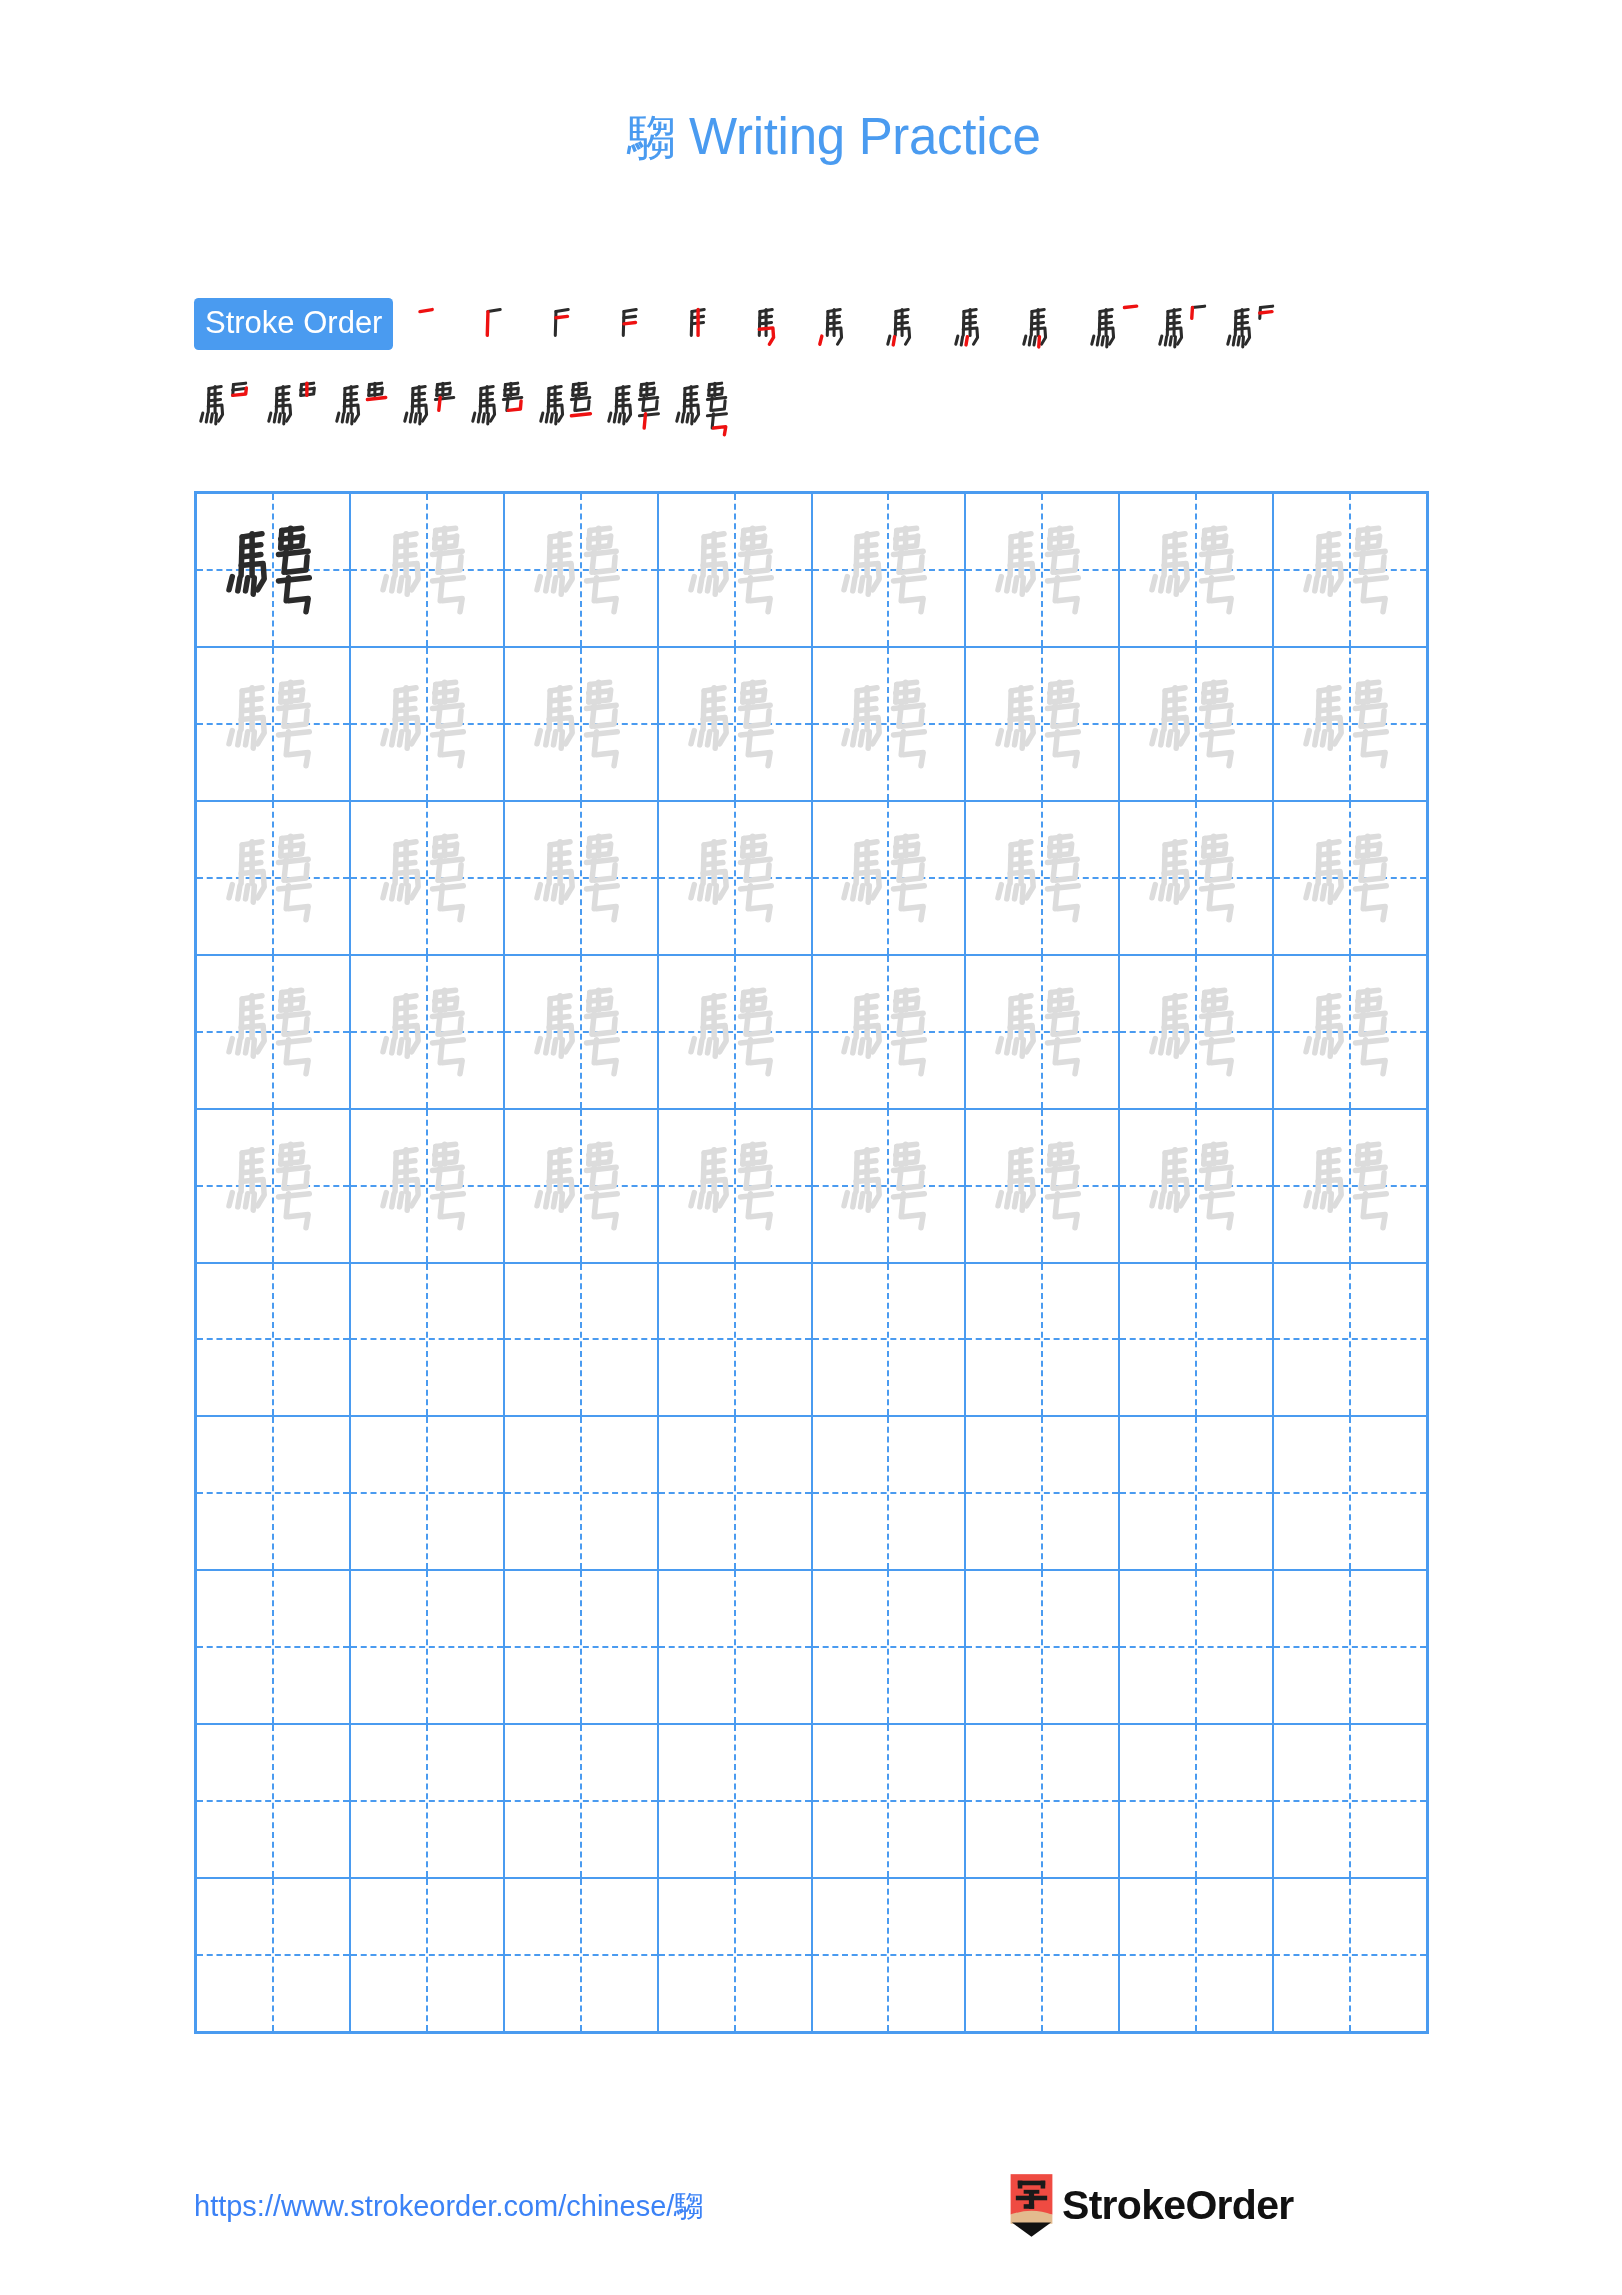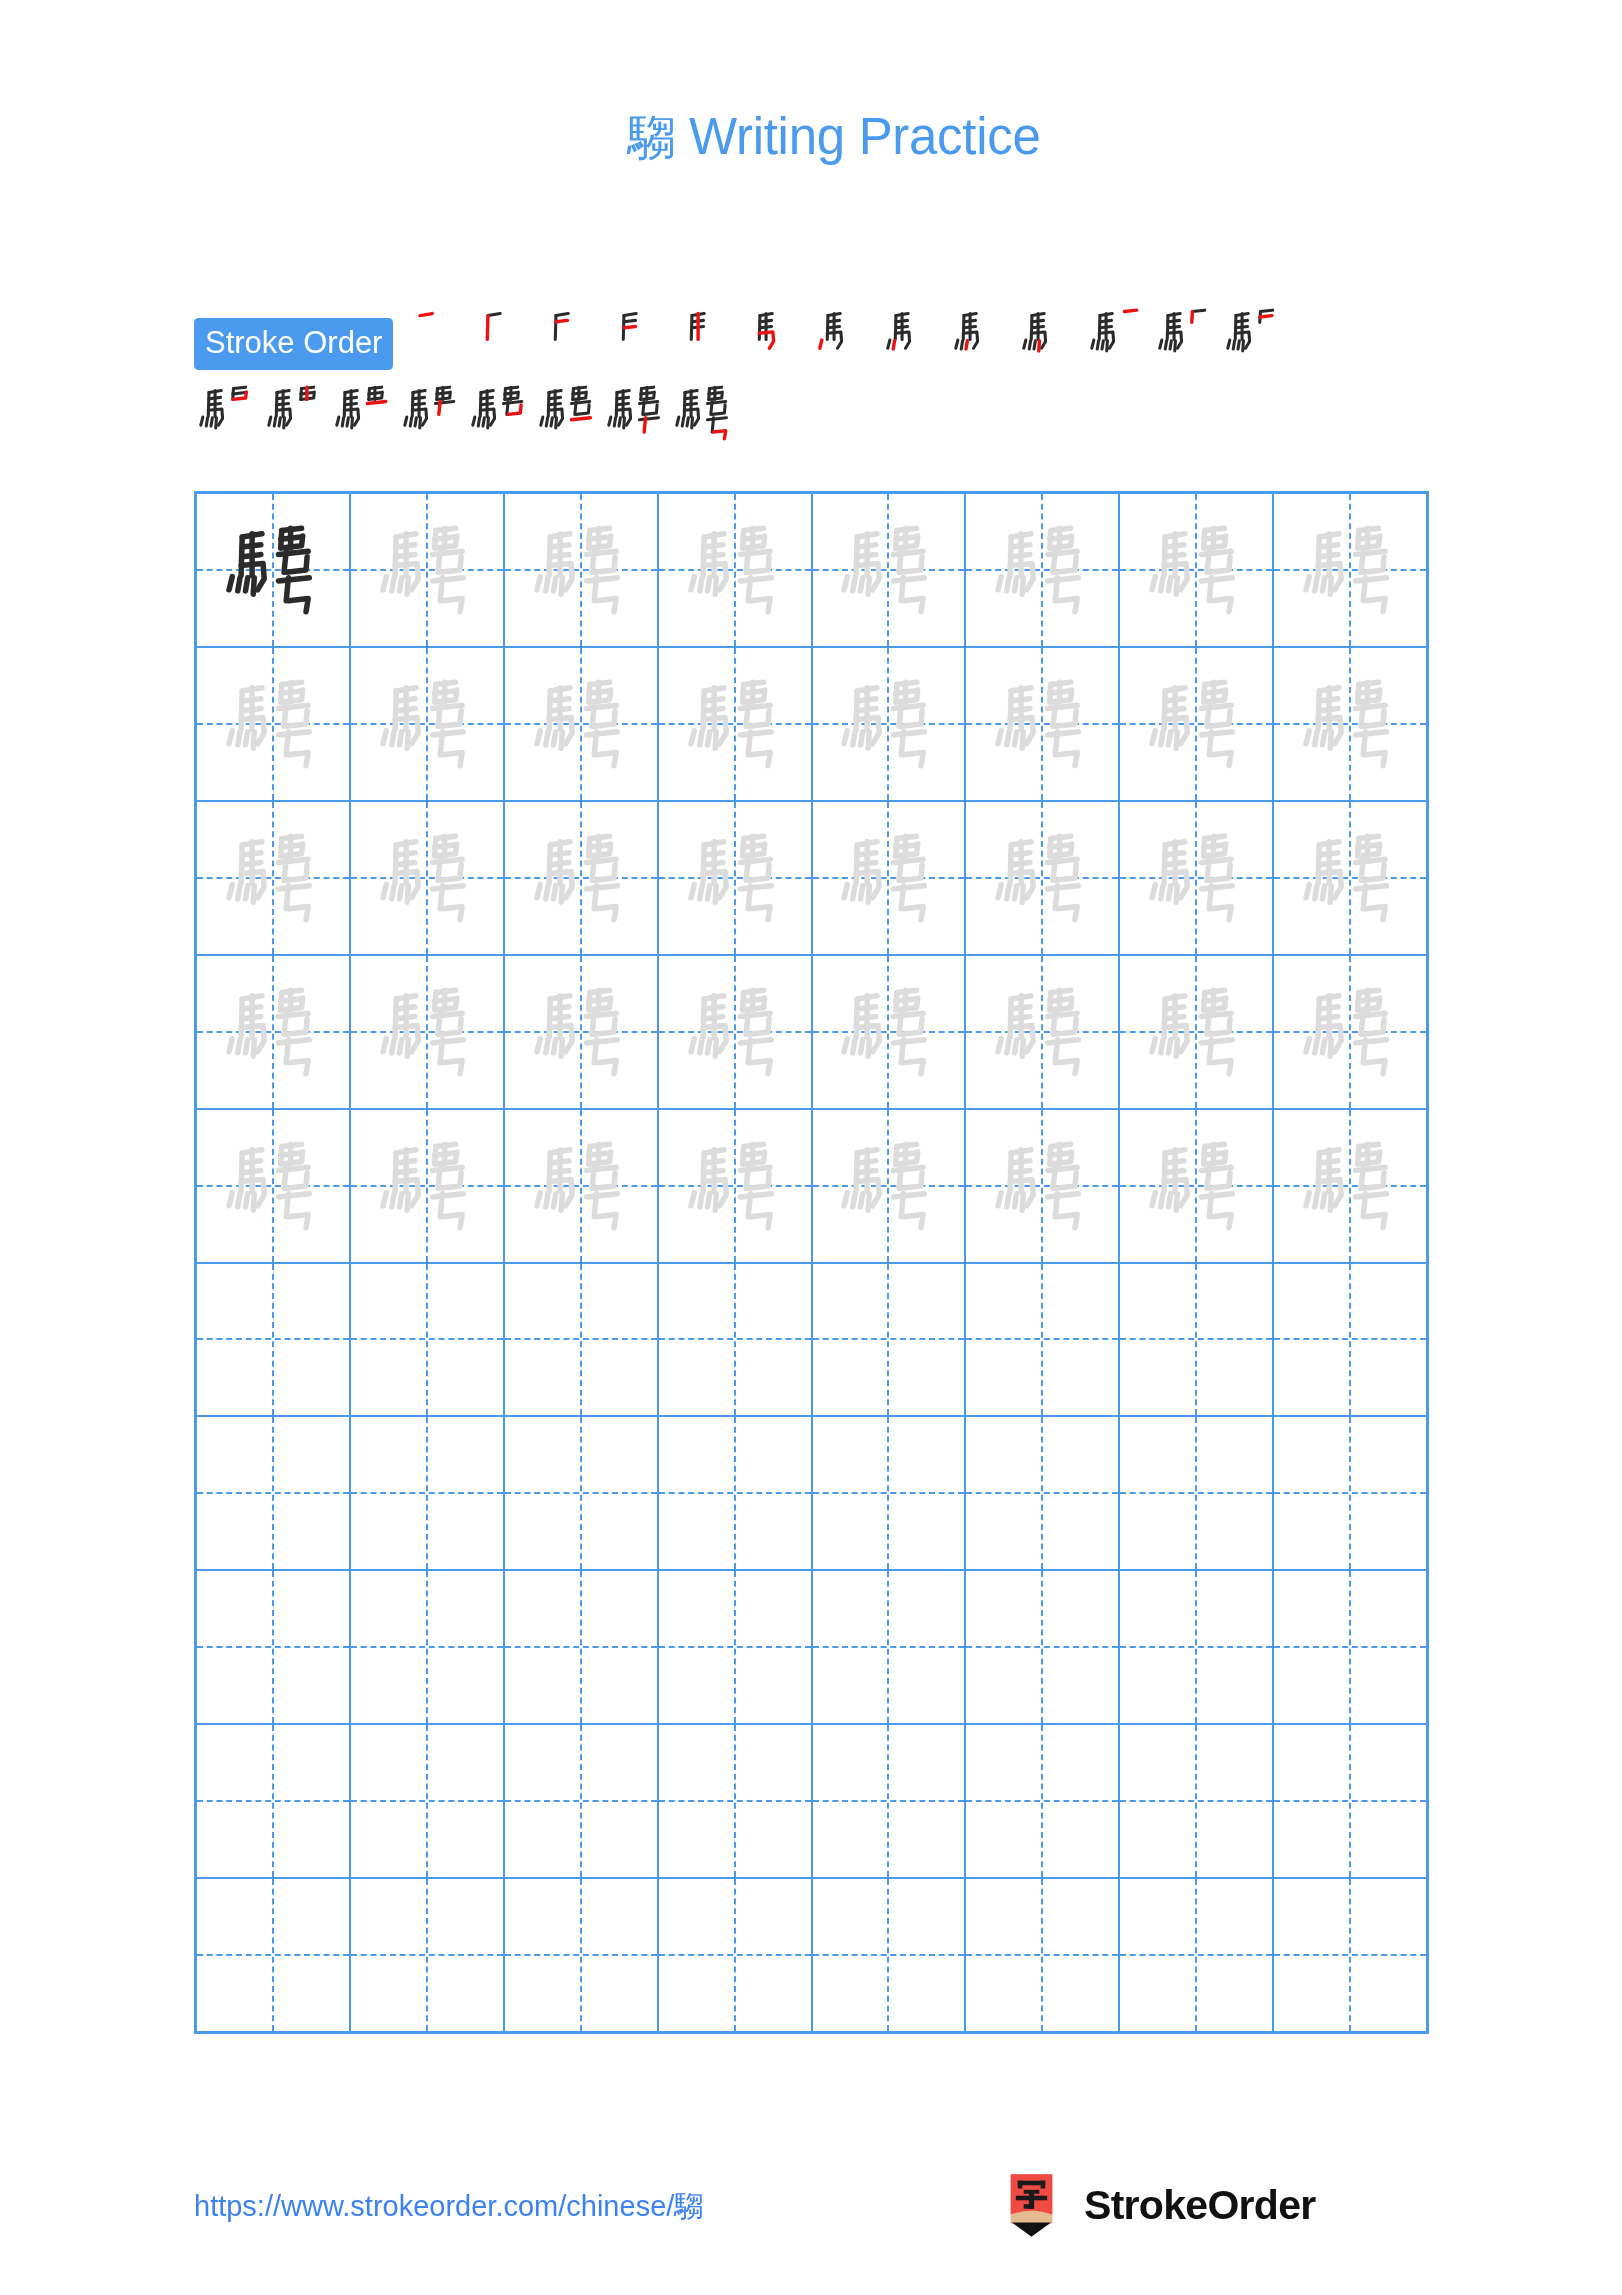--- a/index.html
+++ b/index.html
@@ -36,21 +36,21 @@
 
   
   .stroke-section {
     position: absolute;
     left: 194px;
     top: 298px;
     width: 1237px;
   }
   .stroke-row {
     display: flex;
-    align-items: flex-end;
+    align-items: flex-start;
     flex-wrap: nowrap;
     min-height: 72px;
   }
   .stroke-row.second {
     margin-top: 5.2px;
   }
   .stroke-badge {
     background: #4a9bf0;
     color: #ffffff;
     font-size: 31px;
@@ -149,21 +149,21 @@
     line-height: 39px;
     color: #3b82f6;
     white-space: nowrap;
   }
   .footer-brand {
     position: absolute;
     left: 1008px;
     top: 2174px;
     display: flex;
     align-items: center;
-    gap: 29px;
+    gap: 7px;
   }
   .brand-logo {
     width: 47px;
     height: 63px;
     position: relative;
     flex: 0 0 auto;
   }
   .brand-name {
     font-size: 41px;
     font-weight: bold;

